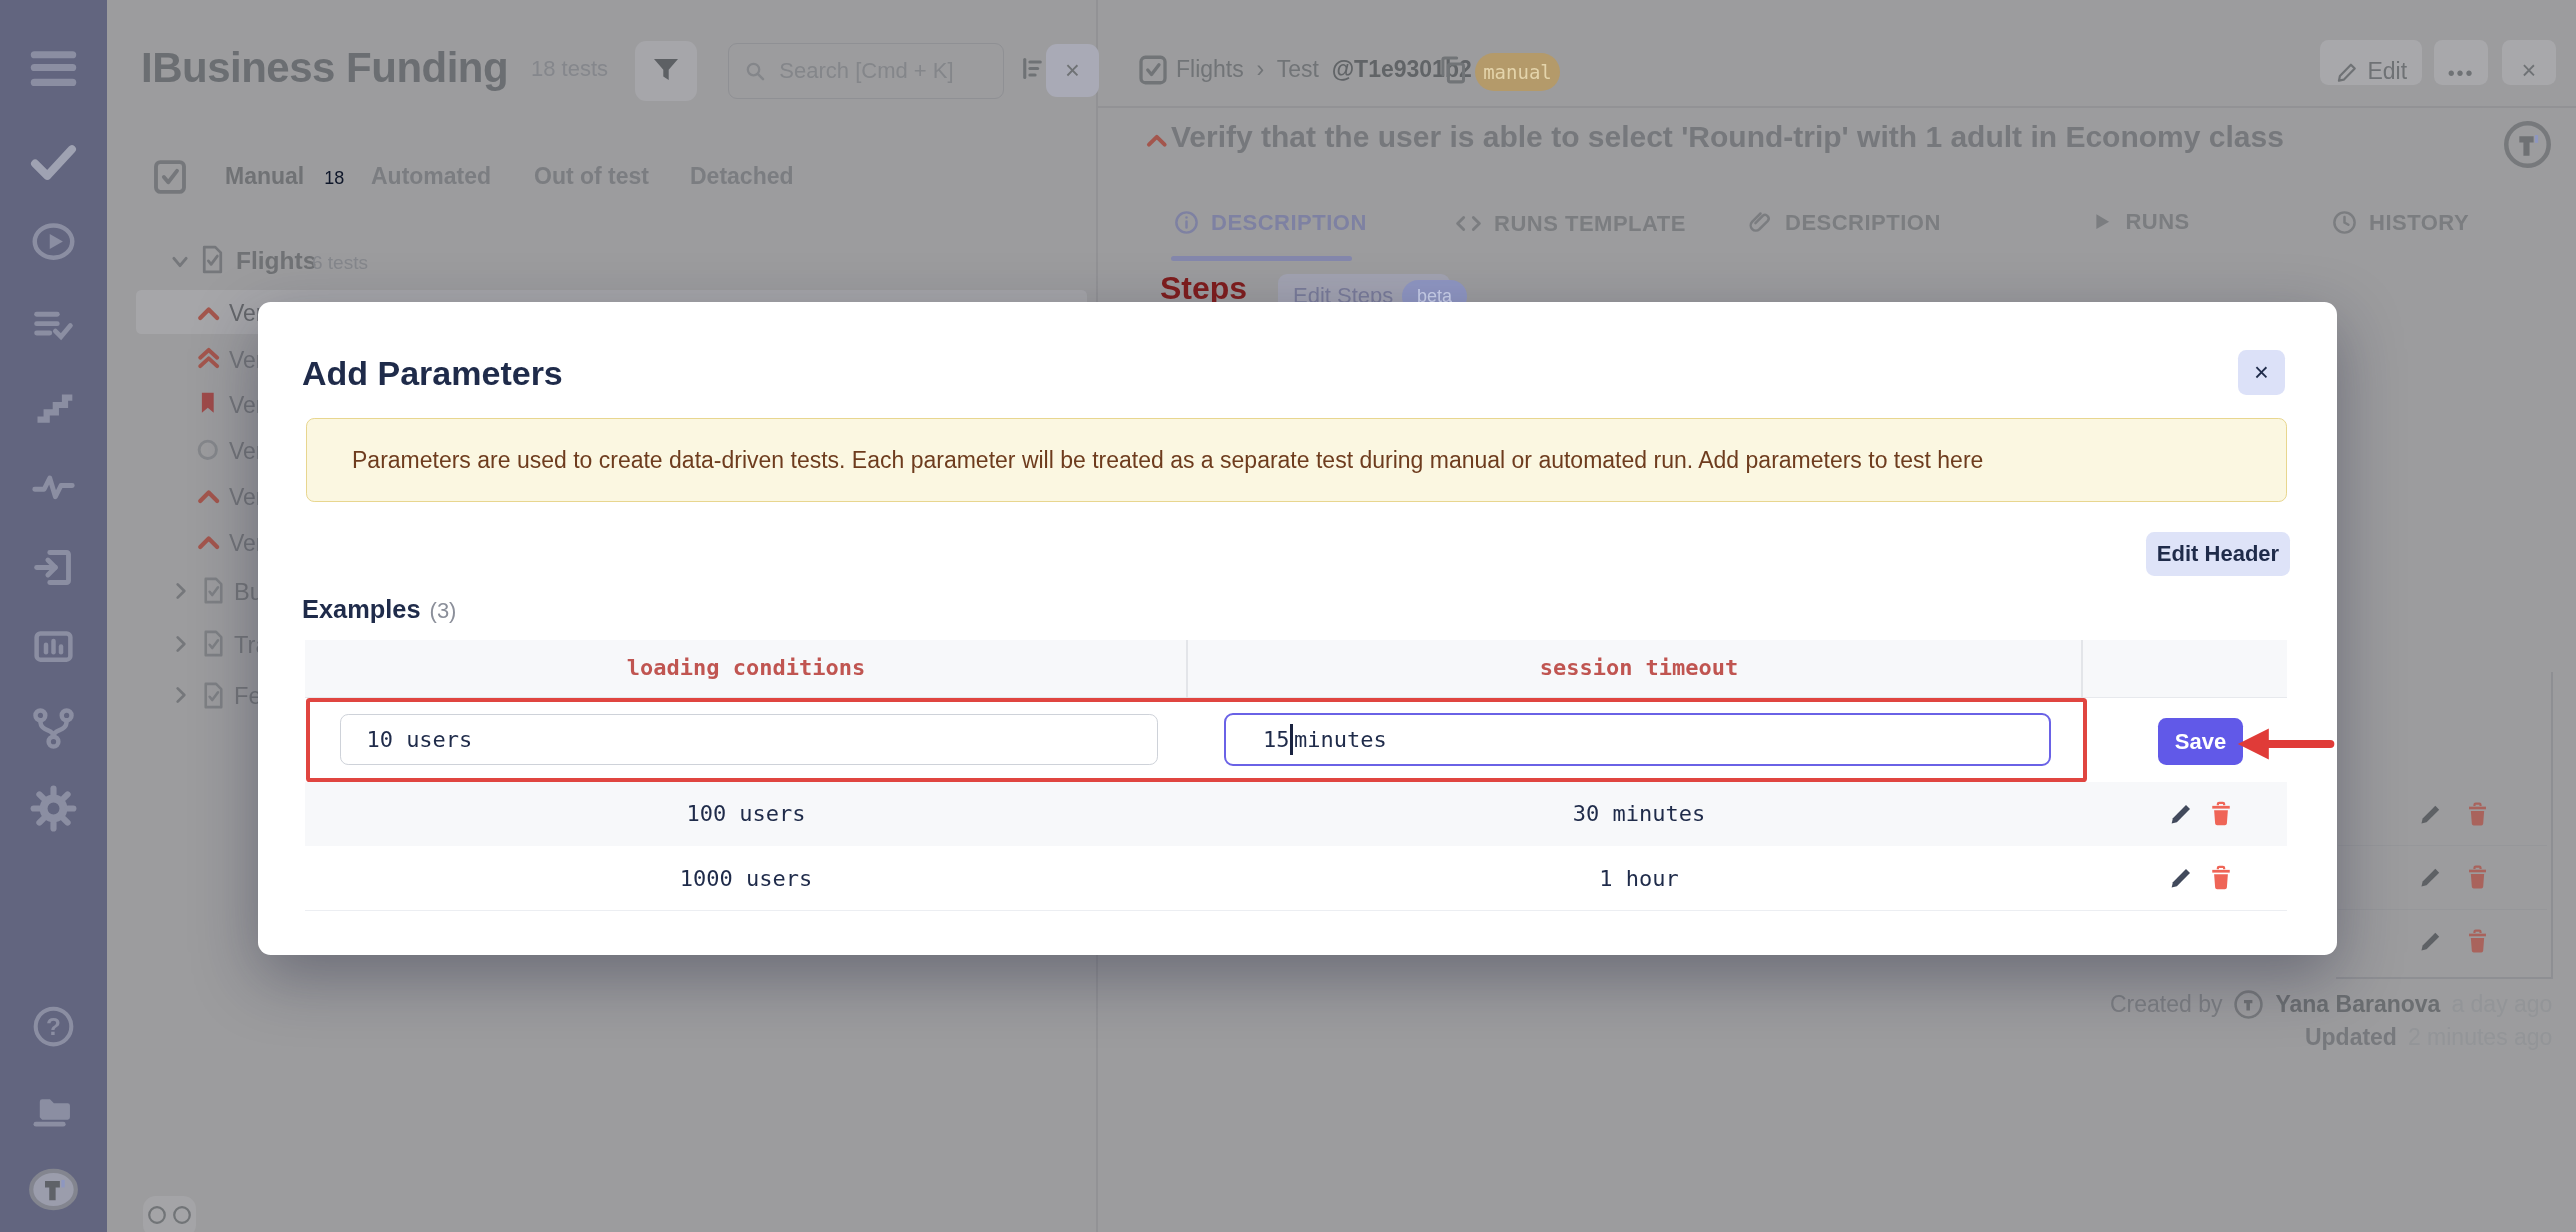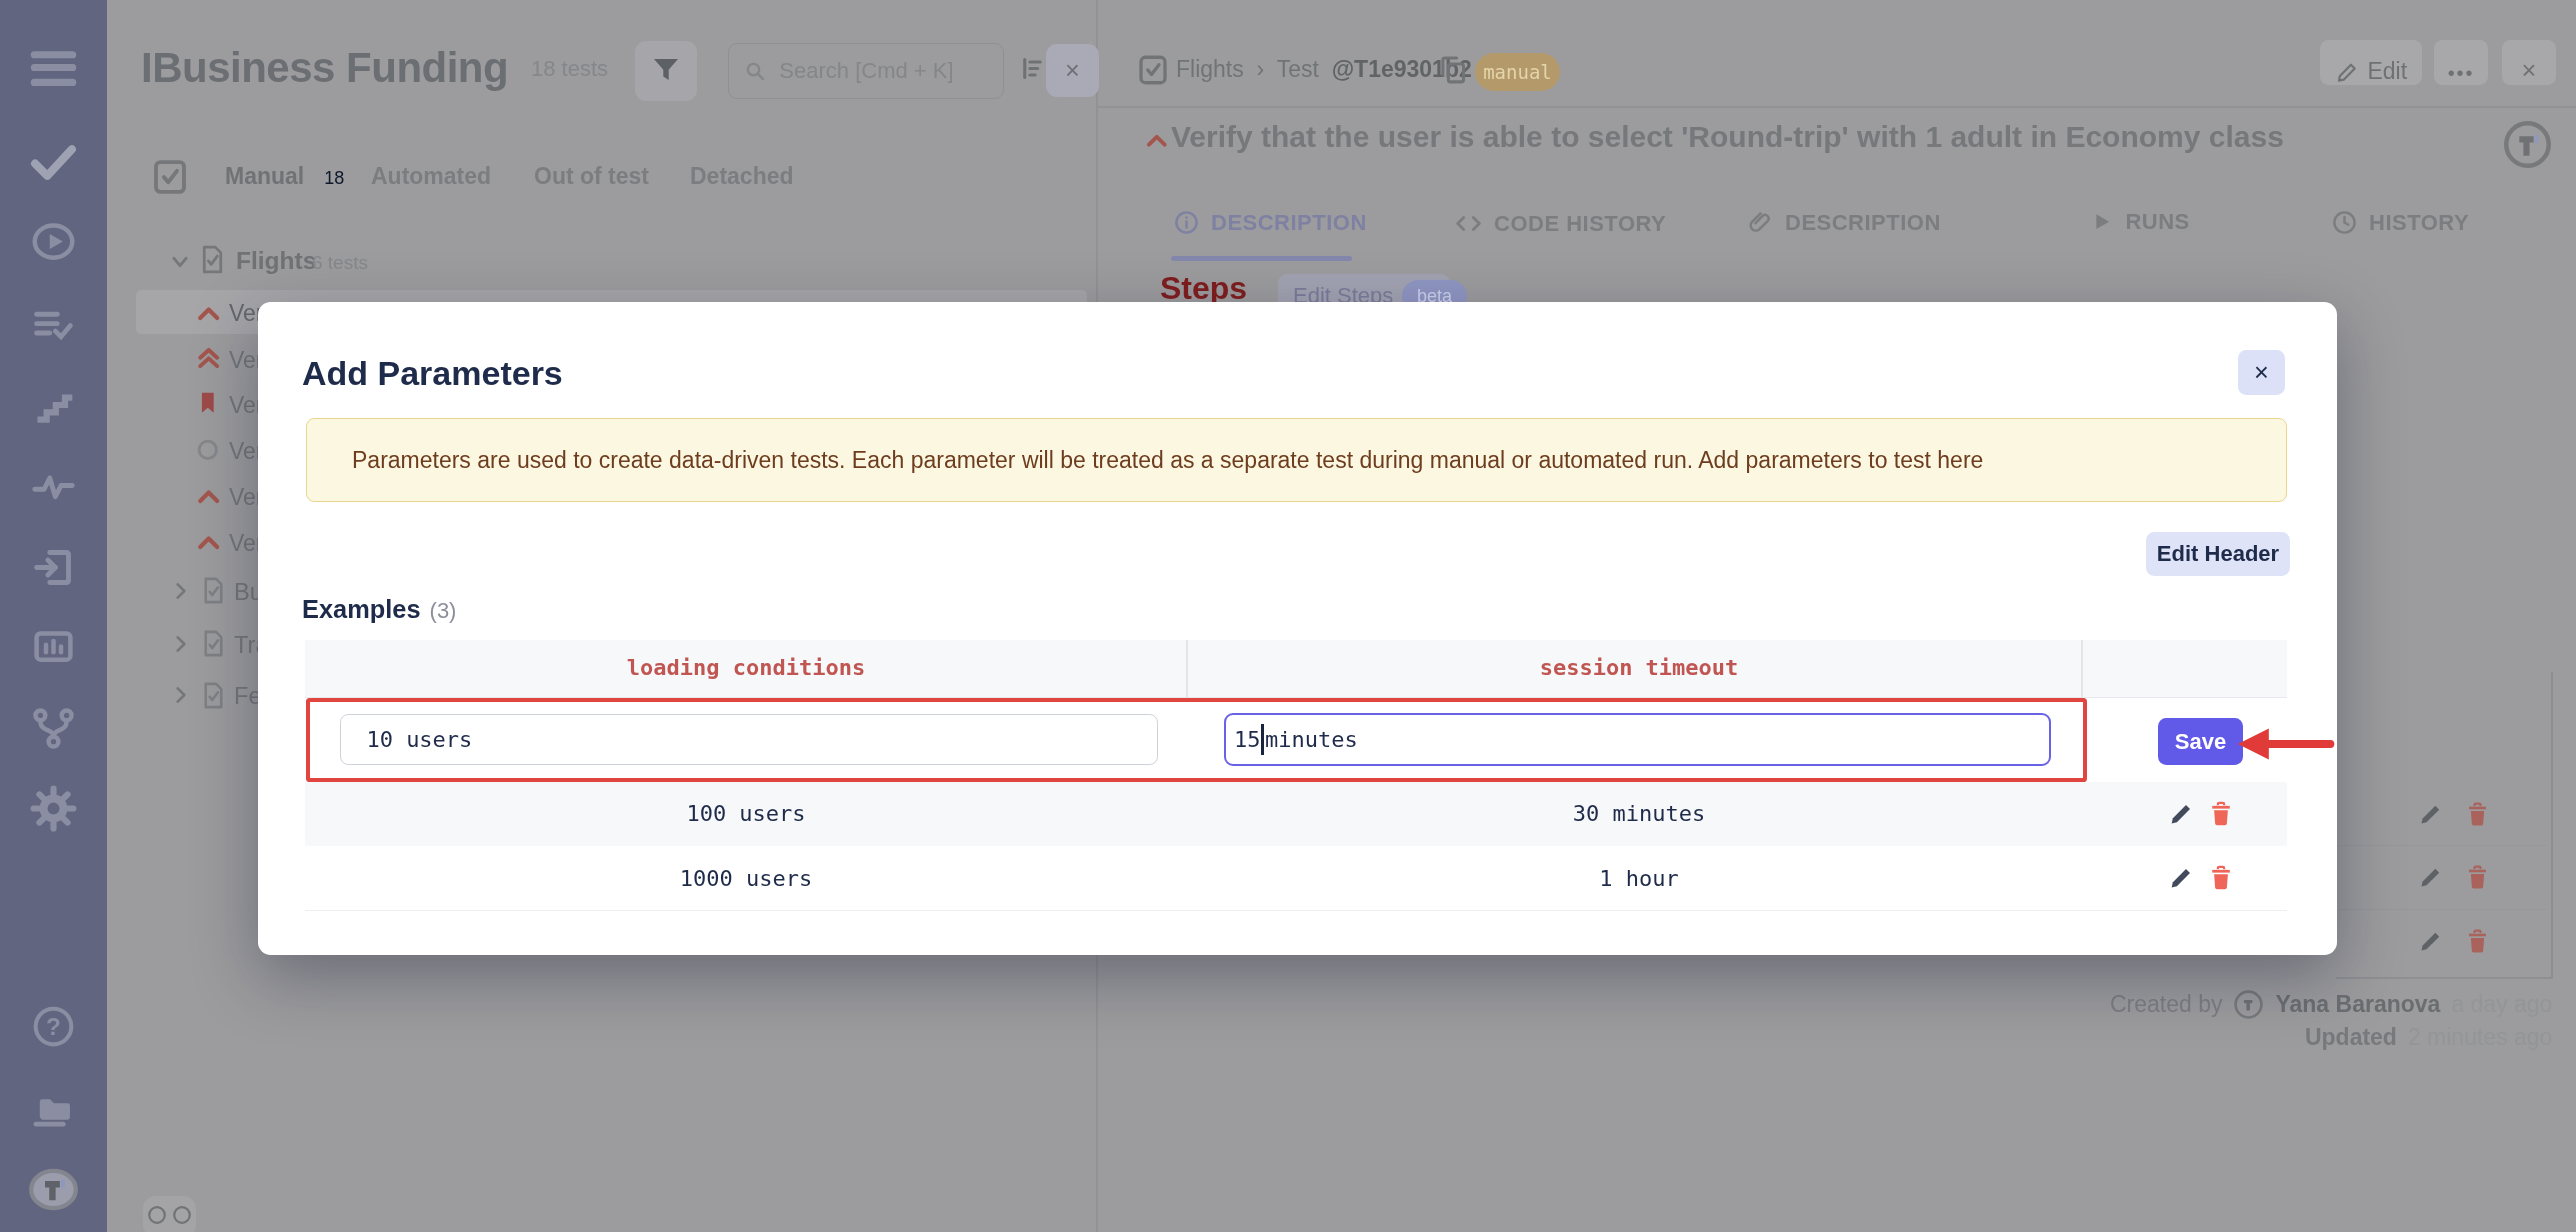--- a/index.html
+++ b/index.html
@@ -90,21 +90,21 @@
   .m-edit-header{left:2146px;top:532px;width:144px;height:44px;background:#dee3f8;border-radius:8.2px;display:flex;align-items:center;justify-content:center;font-size:22px;font-weight:600;color:#1f2b4a;z-index:11;}
   .m-examples{left:302px;top:595px;font-size:25.4px;font-weight:bold;color:#1f2b4a;z-index:11;}
   .m-examples .cnt{font-size:22px;font-weight:400;color:#8b8f9a;margin-left:9px;}
   .m-thead{left:305px;top:640px;width:1982px;height:58px;background:#f7f8fa;border-bottom:1.8px solid #e7e9ed;box-sizing:border-box;z-index:11;}
   .m-col-div{top:640px;width:1.8px;height:58px;background:#e3e5e9;z-index:12;}
   .m-th{top:655px;font-size:22px;font-weight:bold;color:#c05551;font-family:"DejaVu Sans Mono","Liberation Mono",monospace;z-index:12;transform:translateX(-50%);white-space:nowrap;}
   .m-editrow{left:306px;top:698px;width:1781px;height:84px;border:4.5px solid #e04540;border-radius:3.6px;background:#ffffff;box-sizing:border-box;z-index:11;}
   .m-input1{left:340px;top:714px;width:818px;height:51px;border:1.8px solid #ced2d9;border-radius:8.2px;box-sizing:border-box;background:#fff;z-index:12;
     font-family:"DejaVu Sans Mono","Liberation Mono",monospace;font-size:22px;color:#1f2b4a;padding:0 0 0 25.4px;outline:none;}
   .m-input2{left:1224px;top:713px;width:827px;height:53px;border:2.7px solid #6a62e6;border-radius:9px;box-sizing:border-box;background:#fff;z-index:12;
-    display:flex;align-items:center;padding-left:8px;font-family:"DejaVu Sans Mono","Liberation Mono",monospace;font-size:22px;color:#1f2b4a;}
+    display:flex;align-items:center;padding-left:37px;font-family:"DejaVu Sans Mono","Liberation Mono",monospace;font-size:22px;color:#1f2b4a;}
   .caret-bar{width:2.7px;height:31px;background:#1a2340;margin:0 0.9px;}
   .m-save{left:2158px;top:718px;width:85px;height:47px;background:#6159e8;border-radius:8.2px;display:flex;align-items:center;justify-content:center;color:#ffffff;font-size:22px;font-weight:600;z-index:12;}
   .m-arrow{left:2236px;top:723px;z-index:12;color:#e03b38;}
   .m-row{left:305px;width:1982px;height:64px;z-index:11;}
   .m-row.alt{background:#f7f8fa;}
   .m-cell{font-family:"DejaVu Sans Mono","Liberation Mono",monospace;font-size:22px;color:#1f2b4a;z-index:12;transform:translateX(-50%);white-space:nowrap;}
   .m-act{width:30px;height:30px;z-index:12;}
   .act-pencil{color:#424a5c;}
   .act-trash{color:#ef6557;}
   .m-bottomline{left:305px;top:910px;width:1982px;height:0.9px;background:#eceef2;z-index:11;}
@@ -435,21 +435,21 @@
       </svg>
     <span>DESCRIPTION</span>
   </div>
   <div class="abs rtab" style="left:1454px">
     <svg width="29" height="29" viewBox="0 0 24 24">
         <g stroke="currentColor" stroke-width="2.4" fill="none" stroke-linecap="round" stroke-linejoin="round">
           <polyline points="8,7 3,12 8,17"></polyline>
           <polyline points="16,7 21,12 16,17"></polyline>
         </g>
       </svg>
-    <span>CODE HISTORY</span>
+    <span>RUNS TEMPLATE</span>
   </div>
   <div class="abs rtab" style="left:1747px">
     <svg width="27" height="27" viewBox="0 0 24 24">
         <path d="M7.5 12.5 l6.5-6.5 a3.2 3.2 0 0 1 4.5 4.5 l-7.5 7.5 a4.6 4.6 0 0 1 -6.5 -6.5 l7.5 -7.5" fill="none" stroke="currentColor" stroke-width="2.2" stroke-linecap="round"></path>
       </svg>
     <span>DESCRIPTION</span>
   </div>
   <div class="abs rtab" style="left:2089px">
     <svg width="25.4" height="25.4" viewBox="0 0 24 24">
         <polygon points="7,5 19,12 7,19" fill="currentColor"></polygon>

